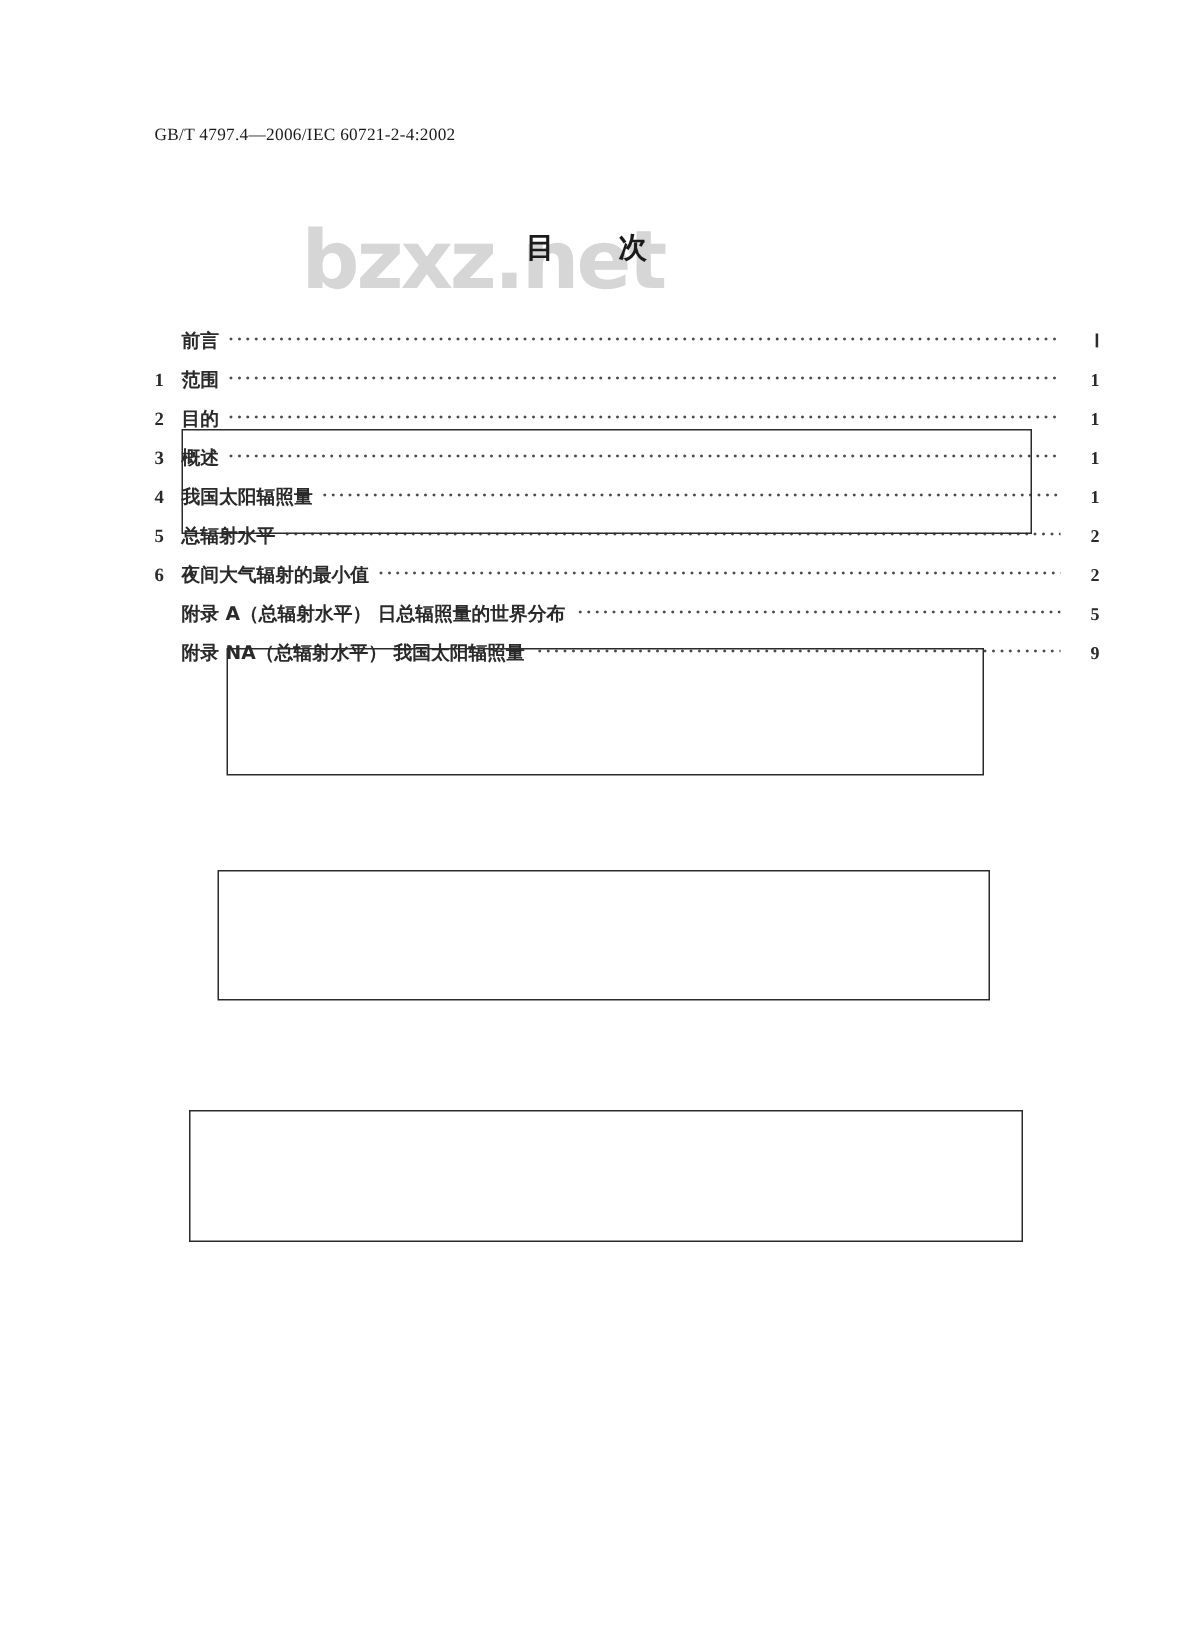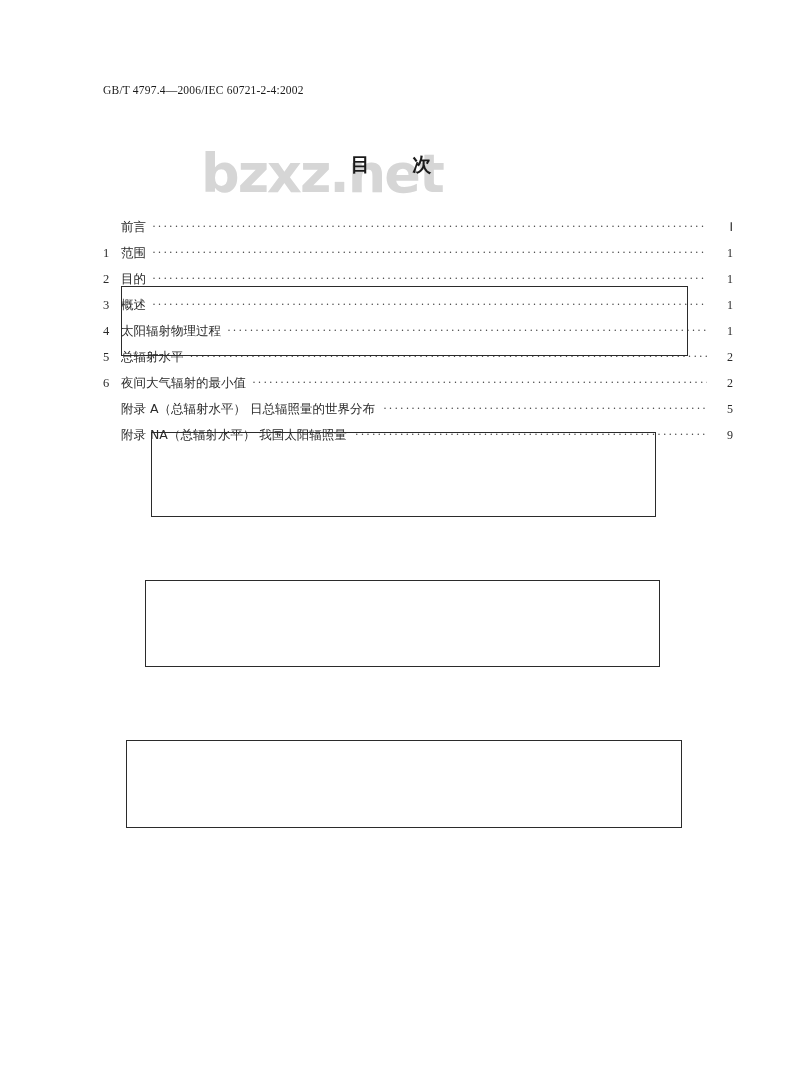--- a/index.html
+++ b/index.html
@@ -69,20 +69,21 @@
     top: 200px;
     width: 630px;
   }
   .toc-row {
     display: flex;
     align-items: center;
     font-size: 12.5px;
     line-height: 26px;
     white-space: nowrap;
     color: #2a2a2a;
+    font-weight: bold;
   }
   .toc-num {
     width: 18px;
     flex: 0 0 auto;
     font-family: "Liberation Serif", serif;
   }
   .toc-label {
     flex: 0 0 auto;
     font-family: "DejaVu Sans", "Liberation Sans", sans-serif;
     font-size: 12.5px;
@@ -158,21 +159,21 @@
 
       <div class="toc-row">
         <span class="toc-num">3</span>
         <span class="toc-label">概述</span>
         <span class="toc-dots">································································································································</span>
         <span class="toc-page">1</span>
       </div>
 
       <div class="toc-row">
         <span class="toc-num">4</span>
-        <span class="toc-label">太阳辐射物理过程</span>
+        <span class="toc-label">我国太阳辐照量</span>
         <span class="toc-dots">································································································································</span>
         <span class="toc-page">1</span>
       </div>
 
       <div class="toc-row">
         <span class="toc-num">5</span>
         <span class="toc-label">总辐射水平</span>
         <span class="toc-dots">································································································································</span>
         <span class="toc-page">2</span>
       </div>

